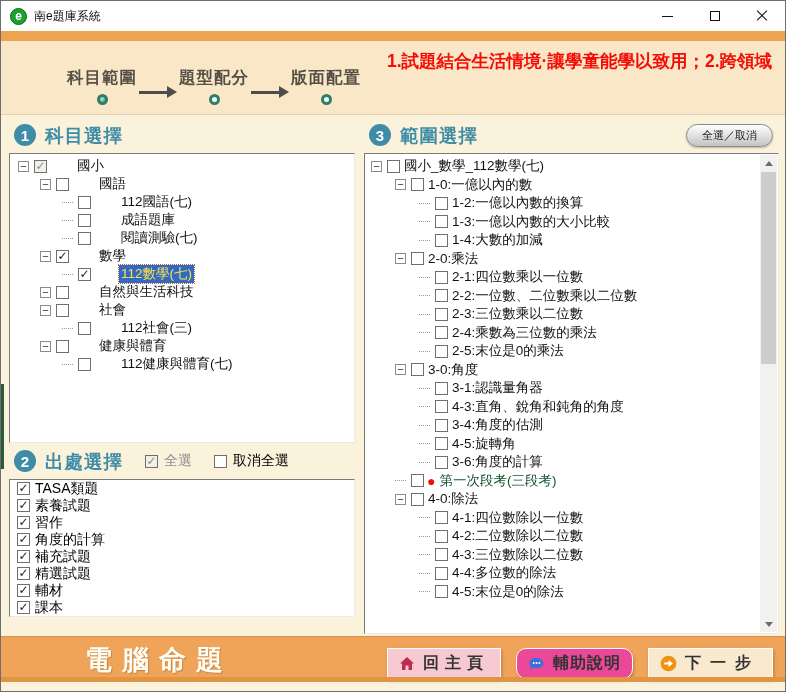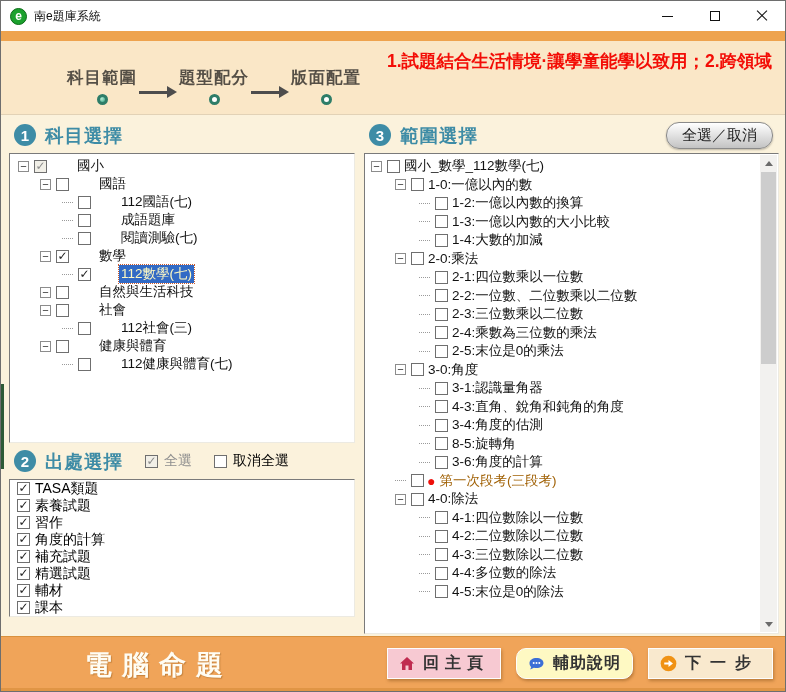--- a/index.html
+++ b/index.html
@@ -47,52 +47,52 @@
   .tindent{flex-shrink:0;display:inline-block;}
   .expandbox{width:11px;height:11px;border:1px solid #8c8c8c;background:#fff;color:#333;font-size:11px;
              line-height:8px;text-align:center;overflow:hidden;flex-shrink:0;}
   .hstub{width:11px;height:1px;border-top:1px dotted #9a9a9a;flex-shrink:0;}
   .cb{width:13px;height:13px;border:1px solid #6f6f6f;background:#fff;margin-left:5px;flex-shrink:0;
       font-size:12px;line-height:11px;text-align:center;color:#1a1a1a;overflow:hidden;}
   .cb.bold{font-weight:bold;}
   .cb.gray{background:#F1EFE7;color:#8a8a8a;}
   .tlabel{margin-left:2px;padding:0 2px;}
   .tree-left .tlabel{margin-left:28px;}
-  .tlabel.sel{background:#316AC5;color:#fef9c3;outline:1px dotted #CB5A2B;}
-  .tlabel.red{color:#a16207;}
+  .tlabel.sel{background:#316AC5;color:#fde047;outline:1px dotted #CB5A2B;}
+  .tlabel.red{color:#14532d;}
   .bullet{color:#EE0F0A;font-size:14px;margin-left:3px;line-height:1;}
   .subject-box{height:290px;margin-right:1px;}
   .source-head .cbwrap{display:flex;align-items:center;margin-left:22px;font-size:14px;}
   .source-head .cbwrap.disabled{color:#8f8f8f;}
   .source-head .cbwrap .cb{margin:0 6px 0 0;}
   .source-box{height:138px;margin-right:1px;}
   .lrow{display:flex;align-items:center;height:17px;padding-left:2px;white-space:nowrap;}
   .llabel{font-size:14px;margin-left:5px;}
   .range-head{justify-content:space-between;padding-right:6px;}
   .pillbtn{background:linear-gradient(#ffffff,#c3c3c3);border:1px solid #8a8a8a;border-radius:13px;
-           font-size:15px;color:#222;padding:3px 15px;box-shadow:0 1px 2px rgba(0,0,0,.25);}
+           font-size:11px;color:#222;padding:3px 15px;box-shadow:0 1px 2px rgba(0,0,0,.25);}
   .range-box{position:relative;flex:1;margin-bottom:2px;}
   .range-inner{padding-right:18px;height:100%;overflow:hidden;}
   .sb{position:absolute;top:1px;right:1px;bottom:1px;width:17px;background:#F2F1EF;}
   .sb .sarrow{position:absolute;left:0;width:17px;height:16px;display:flex;align-items:center;justify-content:center;}
   .sb .up{top:0;} .sb .down{bottom:0;}
   .tri-up{width:0;height:0;border-bottom:5px solid #6b6b6b;border-left:4.5px solid transparent;border-right:4.5px solid transparent;}
   .tri-down{width:0;height:0;border-top:5px solid #6b6b6b;border-left:4.5px solid transparent;border-right:4.5px solid transparent;}
   .sb .thumb{position:absolute;top:17px;left:1px;width:15px;height:192px;background:#CDCDCD;}
   
-  .footer{height:57px;background:#F0A459;border-top:1px solid #D9913E;display:flex;align-items:center;position:relative;}
+  .footer{height:46px;background:#F0A459;border-top:1px solid #D9913E;display:flex;align-items:center;position:relative;}
   .footer::after{content:"";position:absolute;left:0;right:0;bottom:0;height:5px;background:#E09545;}
   .footertitle{margin-left:84px;color:#FFFDF4;font-size:27px;font-weight:bold;letter-spacing:10px;
                text-shadow:1px 1px 1px rgba(120,70,10,.35);}
   .fbtns{position:absolute;right:12px;top:11px;display:flex;gap:15px;}
   .fbtn{height:31px;display:flex;align-items:center;padding:0 11px;border:1px solid #fdfdfd;
         box-shadow:1px 2px 3px rgba(90,50,0,.35);font-weight:bold;font-size:16px;color:#333;cursor:default;}
   .fbtn svg{margin-right:8px;flex-shrink:0;}
   .btn-home{background:#F7C9D2;letter-spacing:6px;}
-  .btn-help{background:#fef9c3;letter-spacing:1px;border-radius:10px;}
+  .btn-help{background:#ec4899;letter-spacing:1px;border-radius:10px;}
   .btn-next{background:#F9E9CE;letter-spacing:9px;padding-right:12px;}
   .sliver{position:absolute;left:0;top:383px;width:3px;height:85px;background:#2D5A36;}
 </style>
 </head>
 <body>
 
 <div class="window">
 
   <div class="titlebar">
     <span class="appicon">e</span>
@@ -367,21 +367,21 @@
             <div class="trow">
               <span class="tindent" style="width: 52px;"></span>
               <span class="hstub"></span>
               <span class="cb"></span>
               <span class="tlabel">3-4:角度的估測</span>
             </div>
             <div class="trow">
               <span class="tindent" style="width: 52px;"></span>
               <span class="hstub"></span>
               <span class="cb"></span>
-              <span class="tlabel">8-5:旋轉角</span>
+              <span class="tlabel">4-5:旋轉角</span>
             </div>
             <div class="trow">
               <span class="tindent" style="width: 52px;"></span>
               <span class="hstub"></span>
               <span class="cb"></span>
               <span class="tlabel">3-6:角度的計算</span>
             </div>
             <div class="trow">
               <span class="tindent" style="width: 28px;"></span>
               <span class="hstub"></span>

